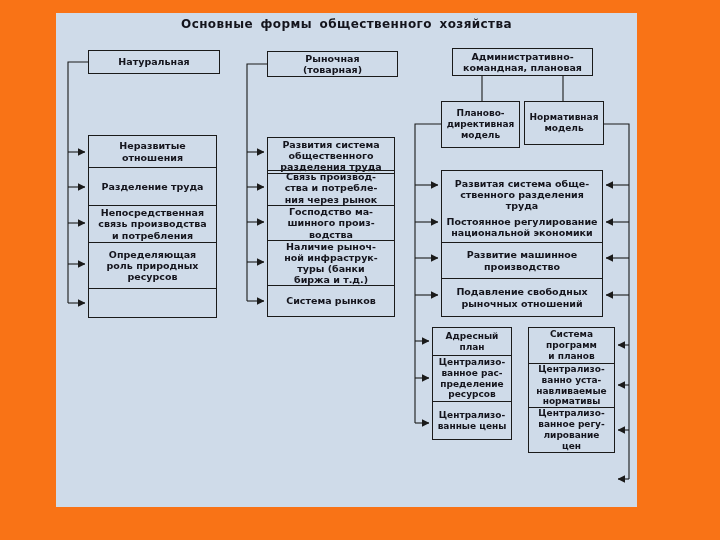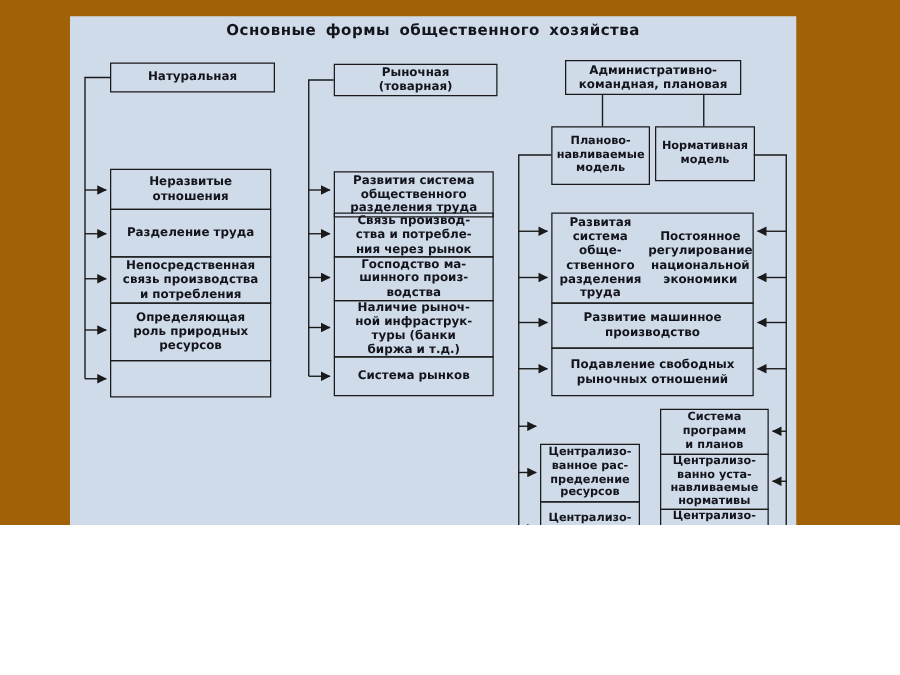--- a/index.html
+++ b/index.html
@@ -1,29 +1,29 @@
 <!DOCTYPE html>
 <html style="--c-canvas: #cfdbe9; --c-line: #1a1a1a; --c-text: #14141c;"><head>
 <meta charset="utf-8">
 <style>
   html,body{margin:0;padding:0;background:#fff;}
-  .page{position:relative;width:720px;height:420px;background:#a16207;overflow:hidden;
+  .page{position:relative;width:720px;height:540px;background:#f97316;overflow:hidden;
         font-family:"DejaVu Sans",sans-serif;}
   .canvas{position:absolute;left:56px;top:13px;width:581px;height:494px;
           background:var(--c-canvas,#cfdbe9);}
   .title{position:absolute;left:56px;top:17px;width:581px;text-align:center;
          font:bold 12px/1.2 "DejaVu Sans",sans-serif;letter-spacing:.4px;word-spacing:3px;
          color:var(--c-text,#14141c);}
   svg.wires{position:absolute;left:0;top:0;width:720px;height:540px;z-index:1;}
   .box{position:absolute;border:1px solid var(--c-line,#1a1a1a);box-sizing:border-box;
        display:flex;align-items:center;justify-content:center;text-align:center;
        color:var(--c-text,#14141c);font:bold 9.5px/1.18 "DejaVu Sans",sans-serif;
        white-space:pre-line;z-index:2;background:transparent;}
   .sm{font-size:9px;line-height:1.2;}
-  .split{flex-direction:row;justify-content:space-between;padding:3px 0;}
+  .split{flex-direction:column;justify-content:space-between;padding:3px 0;}
   .split > div{display:flex;align-items:center;justify-content:center;width:100%;}
 </style>
 </head>
 <body>
 
 <div class="page">
   <div class="canvas"></div>
 
   <div class="title">Основные формы общественного хозяйства</div>
 
@@ -99,37 +99,39 @@
   <div class="box" style="left:267px;top:170px;width:128px;height:36px">Связь производ-
 ства и потребле-
 ния через рынок</div>
   <div class="box" style="left:267px;top:240px;width:128px;height:46px">Наличие рыноч-
 ной инфраструк-
 туры (банки
 биржа и т.д.)</div>
   <div class="box" style="left:267px;top:285px;width:128px;height:32px">Система рынков</div>
 
   <div class="box sm" style="left:441px;top:101px;width:79px;height:47px">Планово-
-навливаемые
+директивная
 модель</div>
   <div class="box sm" style="left:524px;top:101px;width:80px;height:44px">Нормативная
 модель</div>
 
   <div class="box split" style="left:441px;top:170px;width:162px;height:73px">
     <div style="height:42px">Развитая система обще-
 ственного разделения
 труда</div>
     <div style="height:24px">Постоянное регулирование
 национальной экономики</div>
   </div>
   <div class="box" style="left:441px;top:242px;width:162px;height:37px">Развитие машинное
 производство</div>
   <div class="box" style="left:441px;top:278px;width:162px;height:39px">Подавление свободных
 рыночных отношений</div>
 
+  <div class="box sm" style="left:432px;top:327px;width:80px;height:29px">Адресный
+план</div>
   <div class="box sm" style="left:432px;top:355px;width:80px;height:47px">Централизо-
 ванное рас-
 пределение
 ресурсов</div>
   <div class="box sm" style="left:432px;top:401px;width:80px;height:39px">Централизо-
 ванные цены</div>
 
   <div class="box sm" style="left:528px;top:327px;width:87px;height:37px">Система
 программ
 и планов</div>

